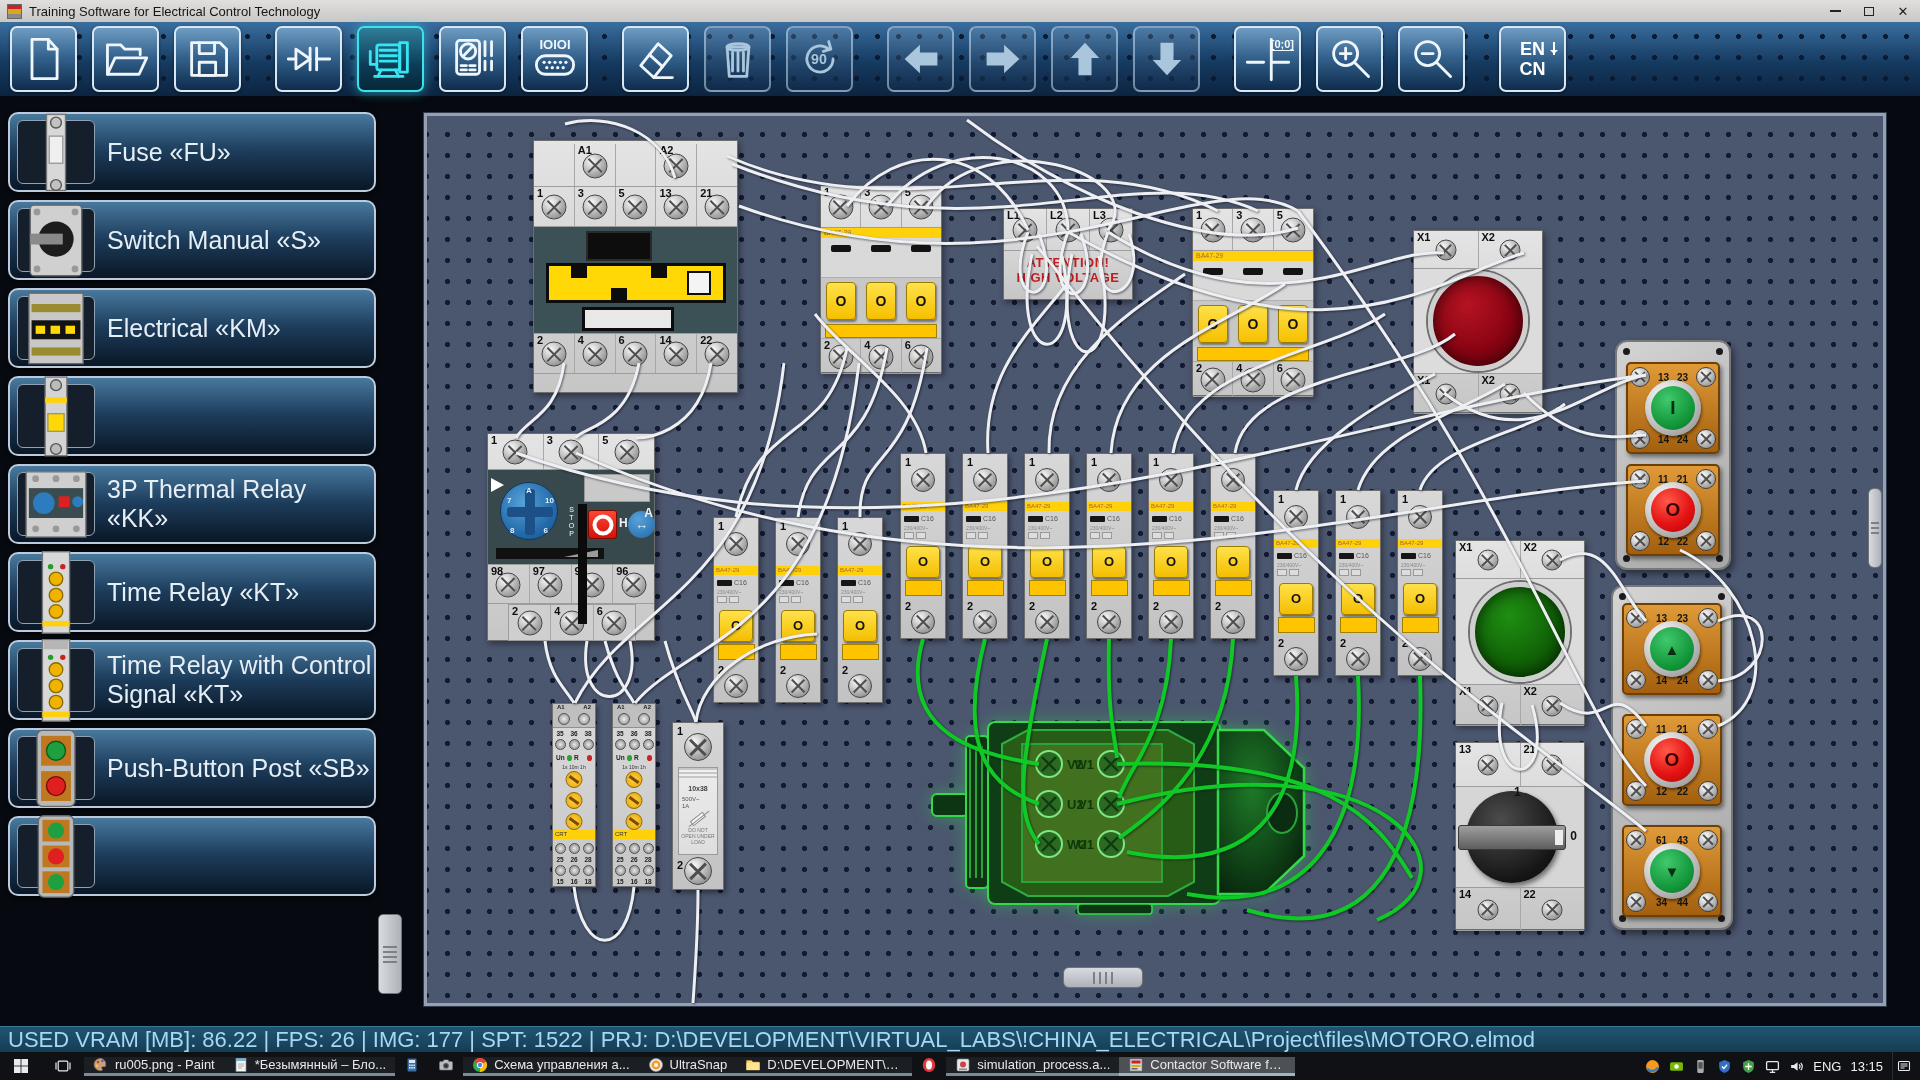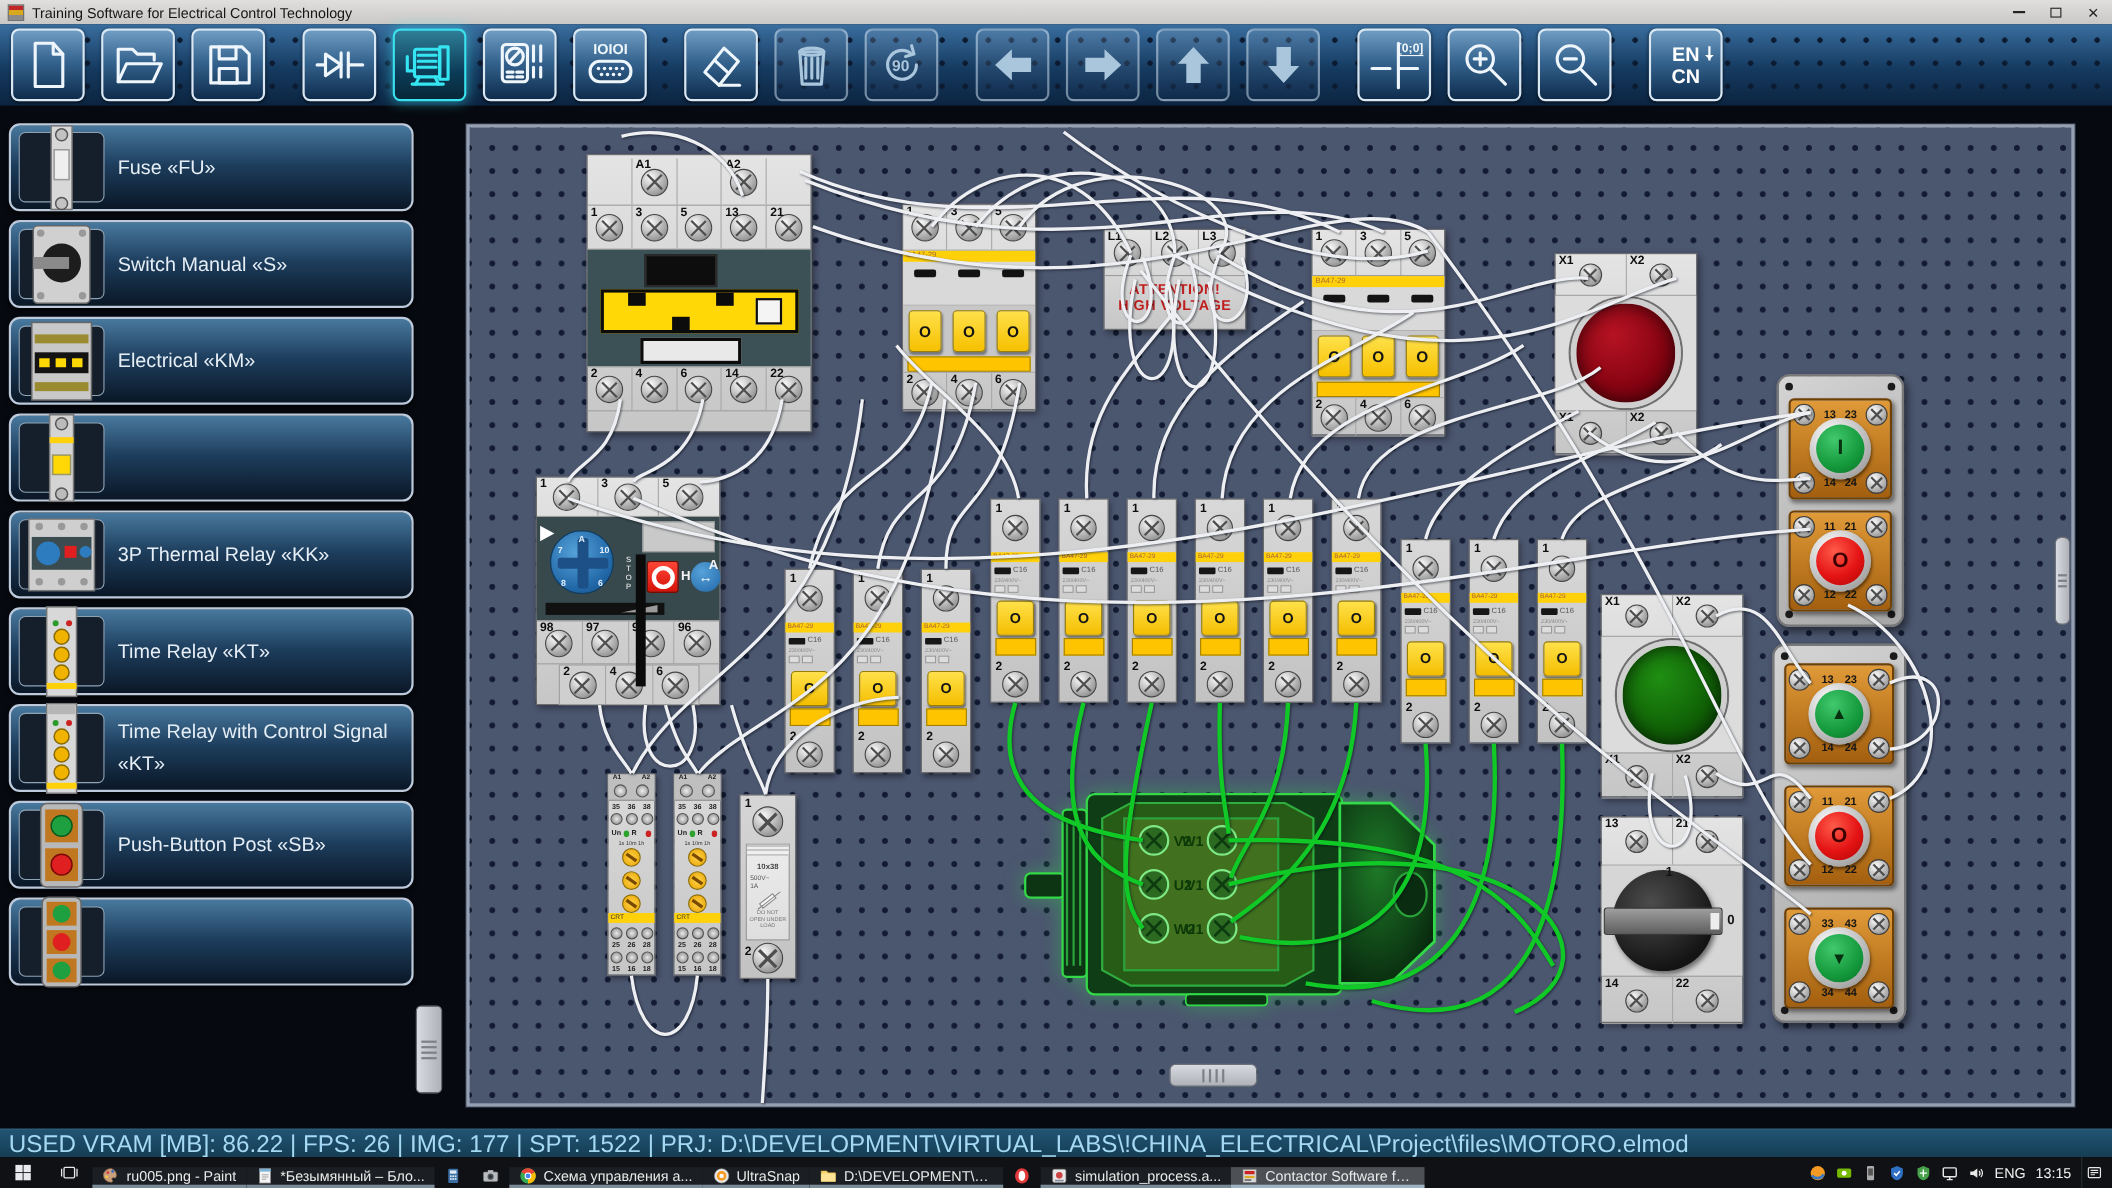--- a/index.html
+++ b/index.html
@@ -22,21 +22,21 @@
 .tb-btn.selected{border-color:#3ae2ee;color:#35e6f2;background:linear-gradient(180deg,#2f7e97,#0c3c58 60%,#072838);box-shadow:0 0 12px rgba(60,225,240,.55)}
 .tb-gap{width:19px;flex:none}
 .origin{position:absolute;right:5px;top:10px;font-size:11px;font-weight:700;color:#f2f8fc;border-bottom:1px solid #f2f8fc}
 .tb-btn.lang{flex-direction:column;font-weight:700;font-size:18px;line-height:20px;color:#fff}
 .larr{position:absolute;right:9px;top:14px;width:8px;height:13px;border-right:2px solid #fff}
 .larr::after{content:"";position:absolute;right:-5px;bottom:-3px;border:4px solid transparent;border-top-color:#fff}
 
 #side-items{position:absolute;left:8px;top:112px;width:368px;display:flex;flex-direction:column;gap:8px;z-index:5}
 .side-item{height:80px;border:2px solid #bccadb;border-radius:10px;background:linear-gradient(180deg,#48799e 0%,#1d3d5c 48%,#0a1726 100%);display:flex;align-items:center;box-shadow:0 2px 4px rgba(0,0,0,.6)}
 .side-ico{width:78px;height:64px;margin:0 12px 0 7px;background:#141f2b;border:1px solid #8fa3b5;border-radius:6px;display:flex;align-items:center;justify-content:center;flex:none}
-.side-label{color:#e6eef6;font-size:18px;line-height:29px}
+.side-label{color:#e6eef6;font-size:25px;line-height:29px}
 #side-scroll{position:absolute;left:378px;top:914px;width:24px;height:80px;border-radius:5px;background:linear-gradient(90deg,#d8dbe0,#aeb2b8);border:1px solid #70747a;z-index:6;display:flex;flex-direction:column;justify-content:center;gap:3px;align-items:center}
 #side-scroll i,.thumbH i,.thumbV i{display:block;background:#7d8186}
 #side-scroll i{width:14px;height:2px}
 
 #canvas{position:absolute;left:424px;top:113px;width:1462px;height:893px;border:3px solid #95a0b2;box-shadow:0 0 0 1px #343b4a;background:#4b566f;z-index:4}
 #board{position:absolute;inset:0;background-image:radial-gradient(#121b31 2.4px,transparent 2.9px);background-size:21px 21px;background-position:10px 8px}
 .gpanel{position:absolute;background:linear-gradient(180deg,#e4e4e4,#c6c6c6);border:1px solid #6d6d6d;box-shadow:2px 3px 6px rgba(0,0,0,.40)}
 .strip{position:absolute;left:0;right:0;display:flex;border-bottom:1px solid #9d9d9d}
 .cell{flex:1;position:relative;border-right:1px solid #a8a8a8}
 .cell:last-child{border-right:none}
@@ -882,21 +882,21 @@
       <div class="prow" style="bottom:2px">
             <div class="pscrew"></div>
             <span class="tl2">12</span>
             <span class="tl2">22</span>
             <div class="pscrew"></div>
           </div>
     </div>
     <div class="opanel" style="top:238px;height:92px">
       <div class="prow" style="top:2px">
             <div class="pscrew"></div>
-            <span class="tl2">33</span>
+            <span class="tl2">61</span>
             <span class="tl2">43</span>
             <div class="pscrew"></div>
           </div>
       <div class="pbtn green">
             <span style="font-size:15px">▼</span>
           </div>
       <div class="prow" style="bottom:2px">
             <div class="pscrew"></div>
             <span class="tl2">34</span>
             <span class="tl2">44</span>
@@ -1367,21 +1367,21 @@
         <rect x="1" y="8.4" width="6.6" height="6.6"></rect>
         <rect x="8.4" y="8.4" width="6.6" height="6.6"></rect>
       </svg>
     </div>
   <div class="tk-ico-btn">
       <svg viewBox="0 0 16 16">
         <rect x="3.2" y="3.2" width="9.6" height="9.6" rx="1" fill="none" stroke="#e8eaed" stroke-width="1.2"></rect>
         <path d="M1 4.5v7M15 4.5v7" stroke="#e8eaed" stroke-width="1.2"></path>
       </svg>
     </div>
-  <div id="task-buttons" style="display:flex;align-items:flex-end">
+  <div id="task-buttons" style="display:flex;align-items:center">
       <div class="tb-task open">
         <span class="ticon">
           <svg viewBox="0 0 16 16">
             <path d="M8 1.2a7 6.3 0 1 0 0 12.6c1.8 0 1.7-1.5.9-2.3-.7-.8-.2-1.8 1-1.8h2.4A7 6.3 0 0 0 8 1.2z" fill="#c9a07c" stroke="#8a6a4a" stroke-width=".6"></path>
             <circle cx="5" cy="5" r="1.2" fill="#d33"></circle>
             <circle cx="9.4" cy="3.9" r="1.2" fill="#36c"></circle>
             <circle cx="4" cy="8.8" r="1.2" fill="#fc3"></circle>
           </svg>
         </span>
         <span class="tlabel">ru005.png - Paint</span>

